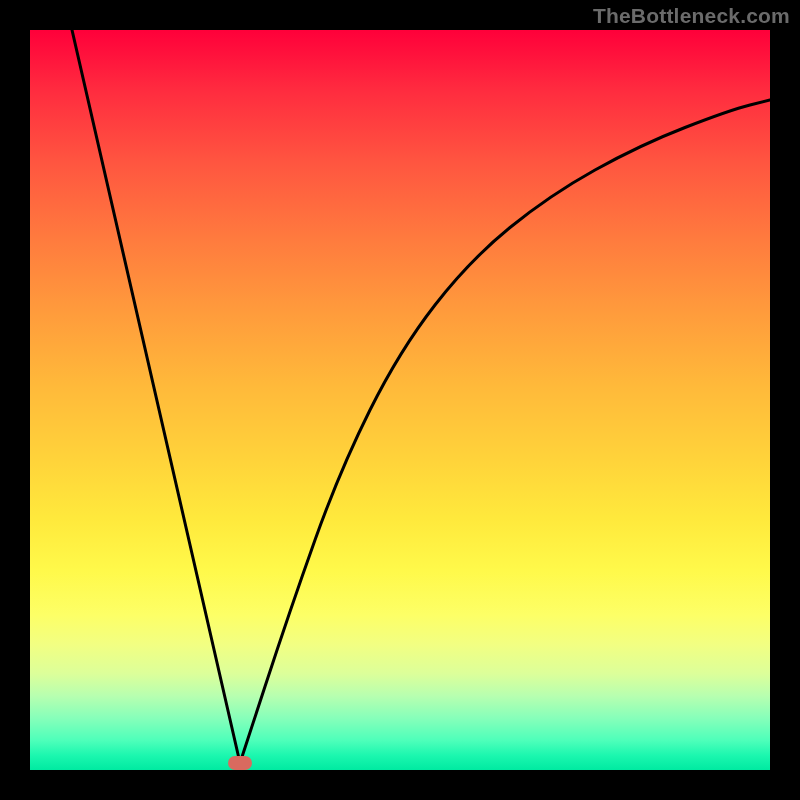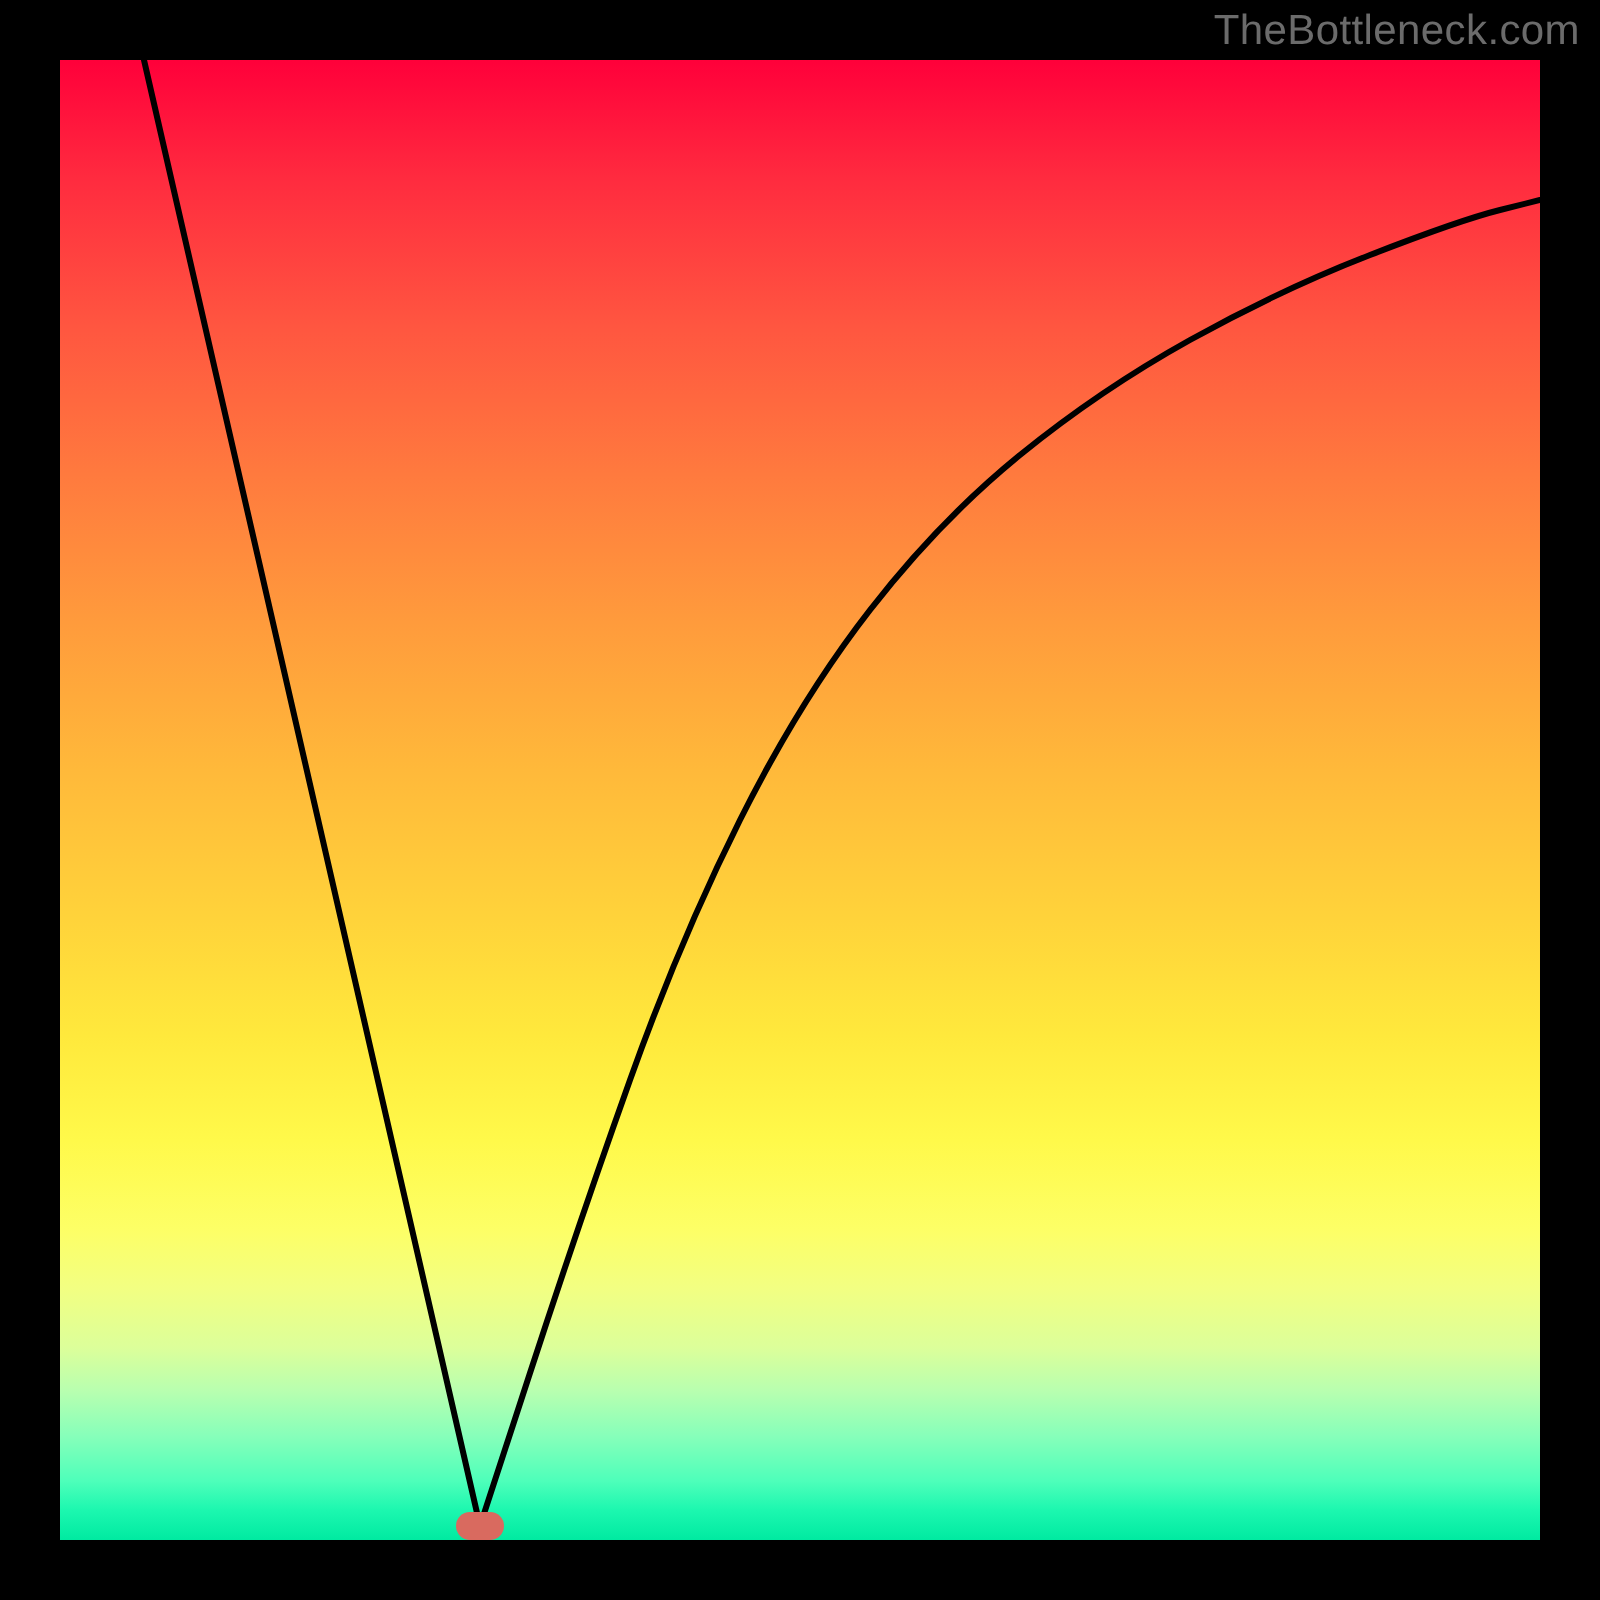--- a/index.html
+++ b/index.html
@@ -62,21 +62,21 @@
     border-radius: 7px;
     background: #d96a5f;
     transform: translate(-50%, -50%);
   }
   .watermark {
     position: absolute;
     top: 4px;
     right: 10px;
     color: #6b6b6b;
     font-size: 21px;
-    font-weight: 400;
+    font-weight: 700;
     letter-spacing: 0.2px;
     user-select: none;
   }
 </style>
 </head>
 <body>
 
 <div class="watermark">TheBottleneck.com</div>
 
 <div class="frame">

